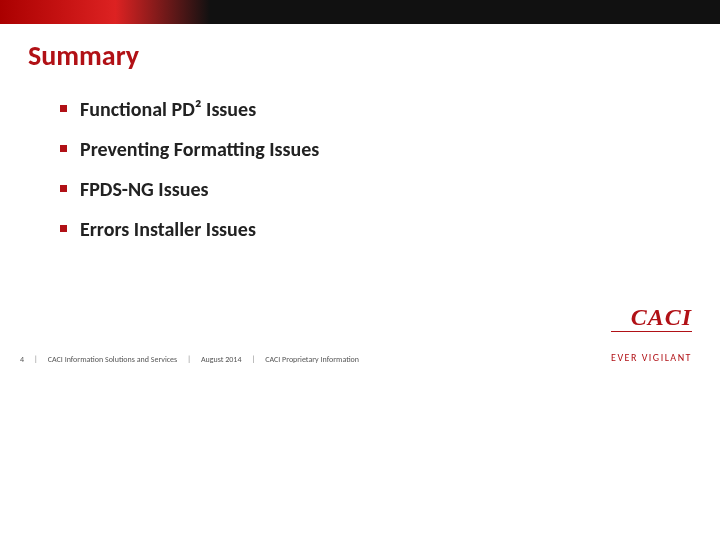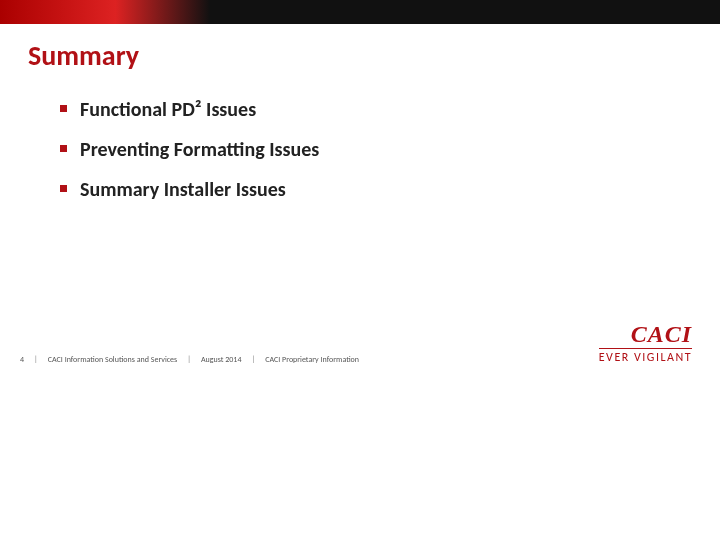--- a/index.html
+++ b/index.html
@@ -55,40 +55,41 @@
   .logo .brand {
     font-family: Georgia, 'Times New Roman', serif;
     font-size: 24px;
     font-weight: 700;
     color: #b11116;
     letter-spacing: 1px;
     line-height: 1;
     font-style: italic;
   }
   .logo .tag {
-    font-size: 12px;
+    font-size: 10px;
     letter-spacing: 1.5px;
     color: #b11116;
     border-top: 1px solid #b11116;
     margin-top: 2px;
-    padding-top: 1px;
+    padding-top: 19px;
   }
 </style>
 </head>
 <body>
 
 <div class="slide">
   <div class="topbar"></div>
 
   <h1 class="title">Summary</h1>
 
   <ul class="bullets">
     <li>Functional PD² Issues</li>
     <li>Preventing Formatting Issues</li>
-    <li>Summary Installer Issues</li>
+    <li>FPDS-NG Issues</li>
+    <li>Errors Installer Issues</li>
   </ul>
 
   <div class="footer">
     <div class="footer-left">
       <span>4</span>
       <span class="sep">|</span>
       <span>CACI Information Solutions and Services</span>
       <span class="sep">|</span>
       <span>August 2014</span>
       <span class="sep">|</span>

